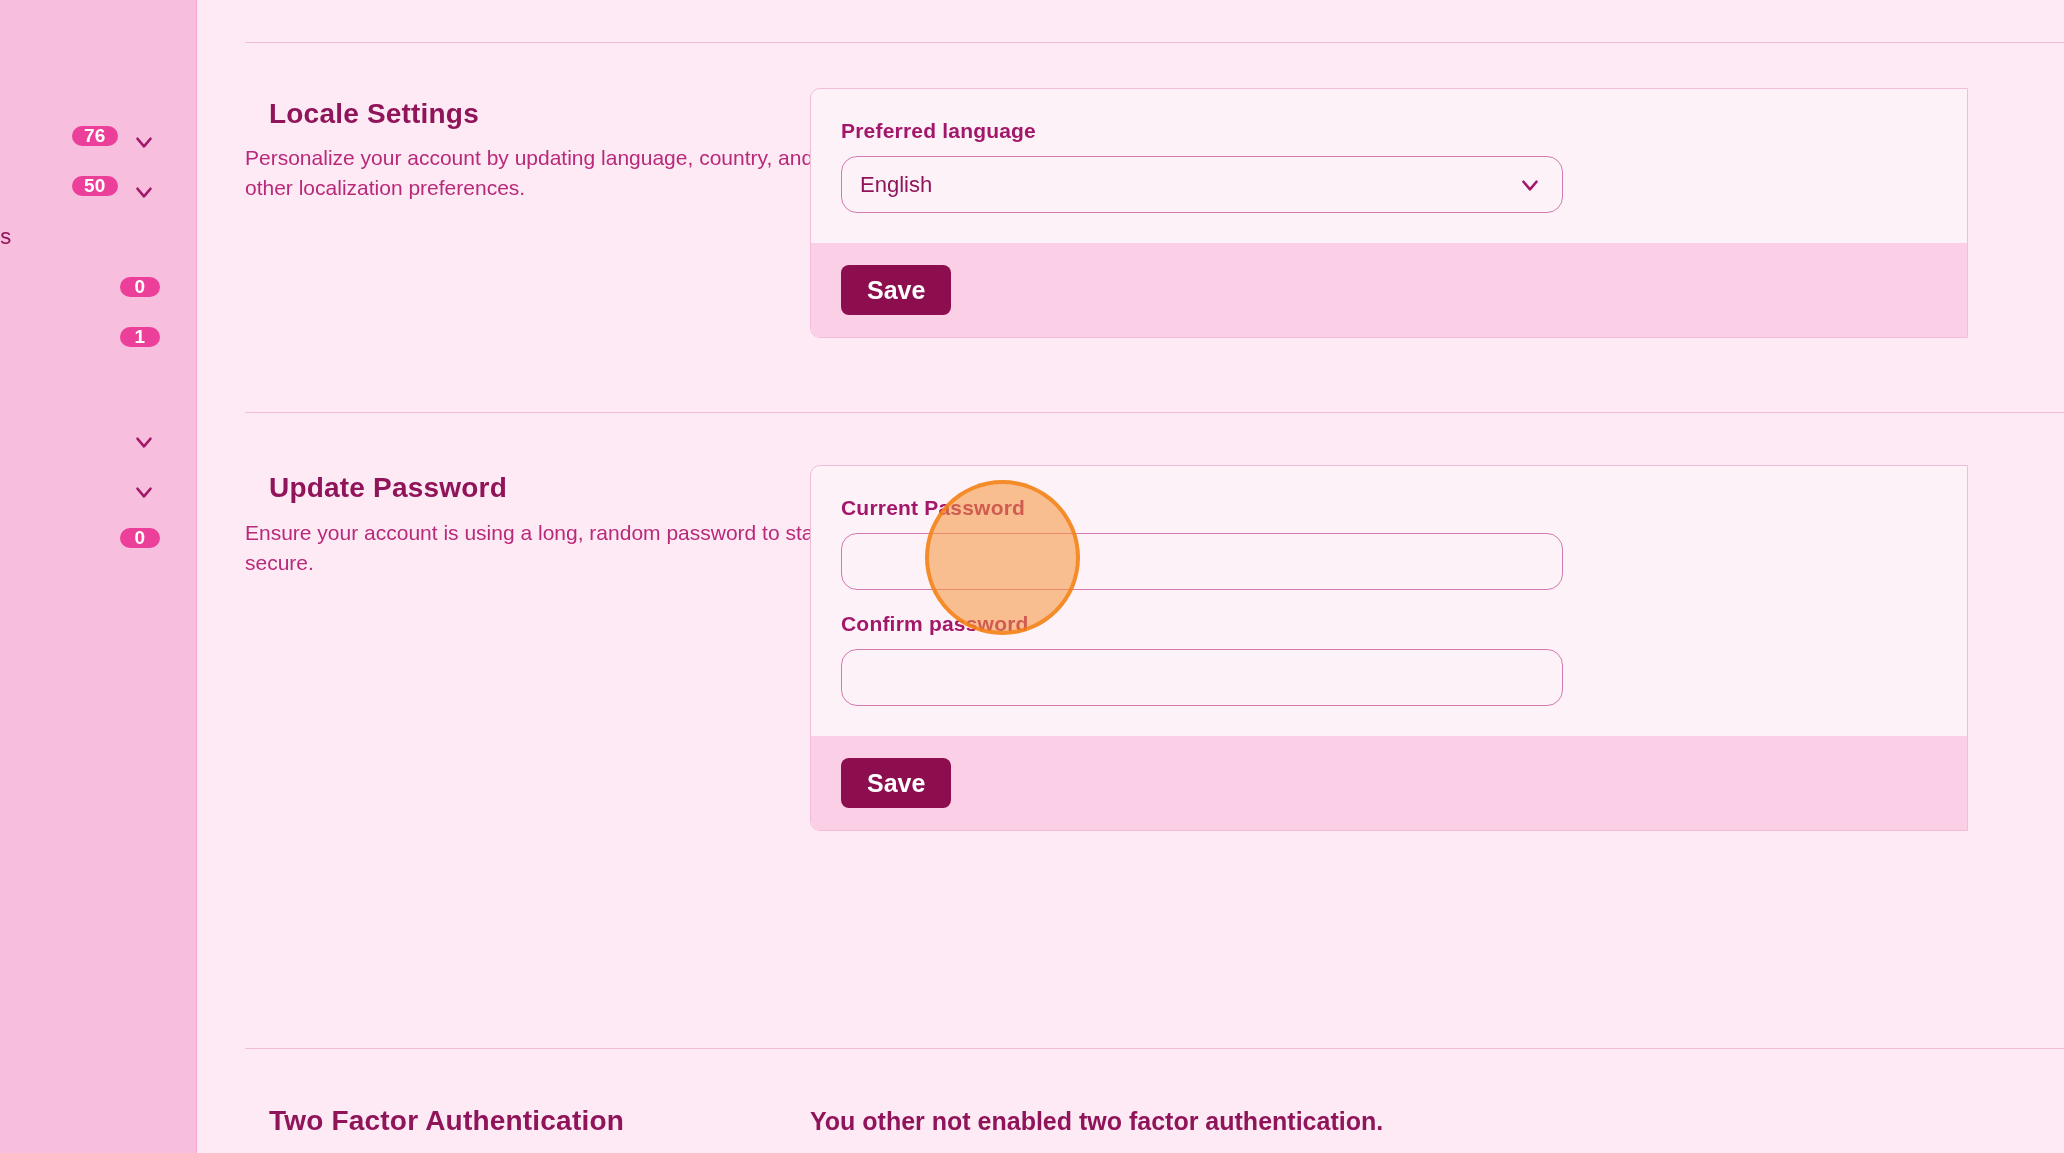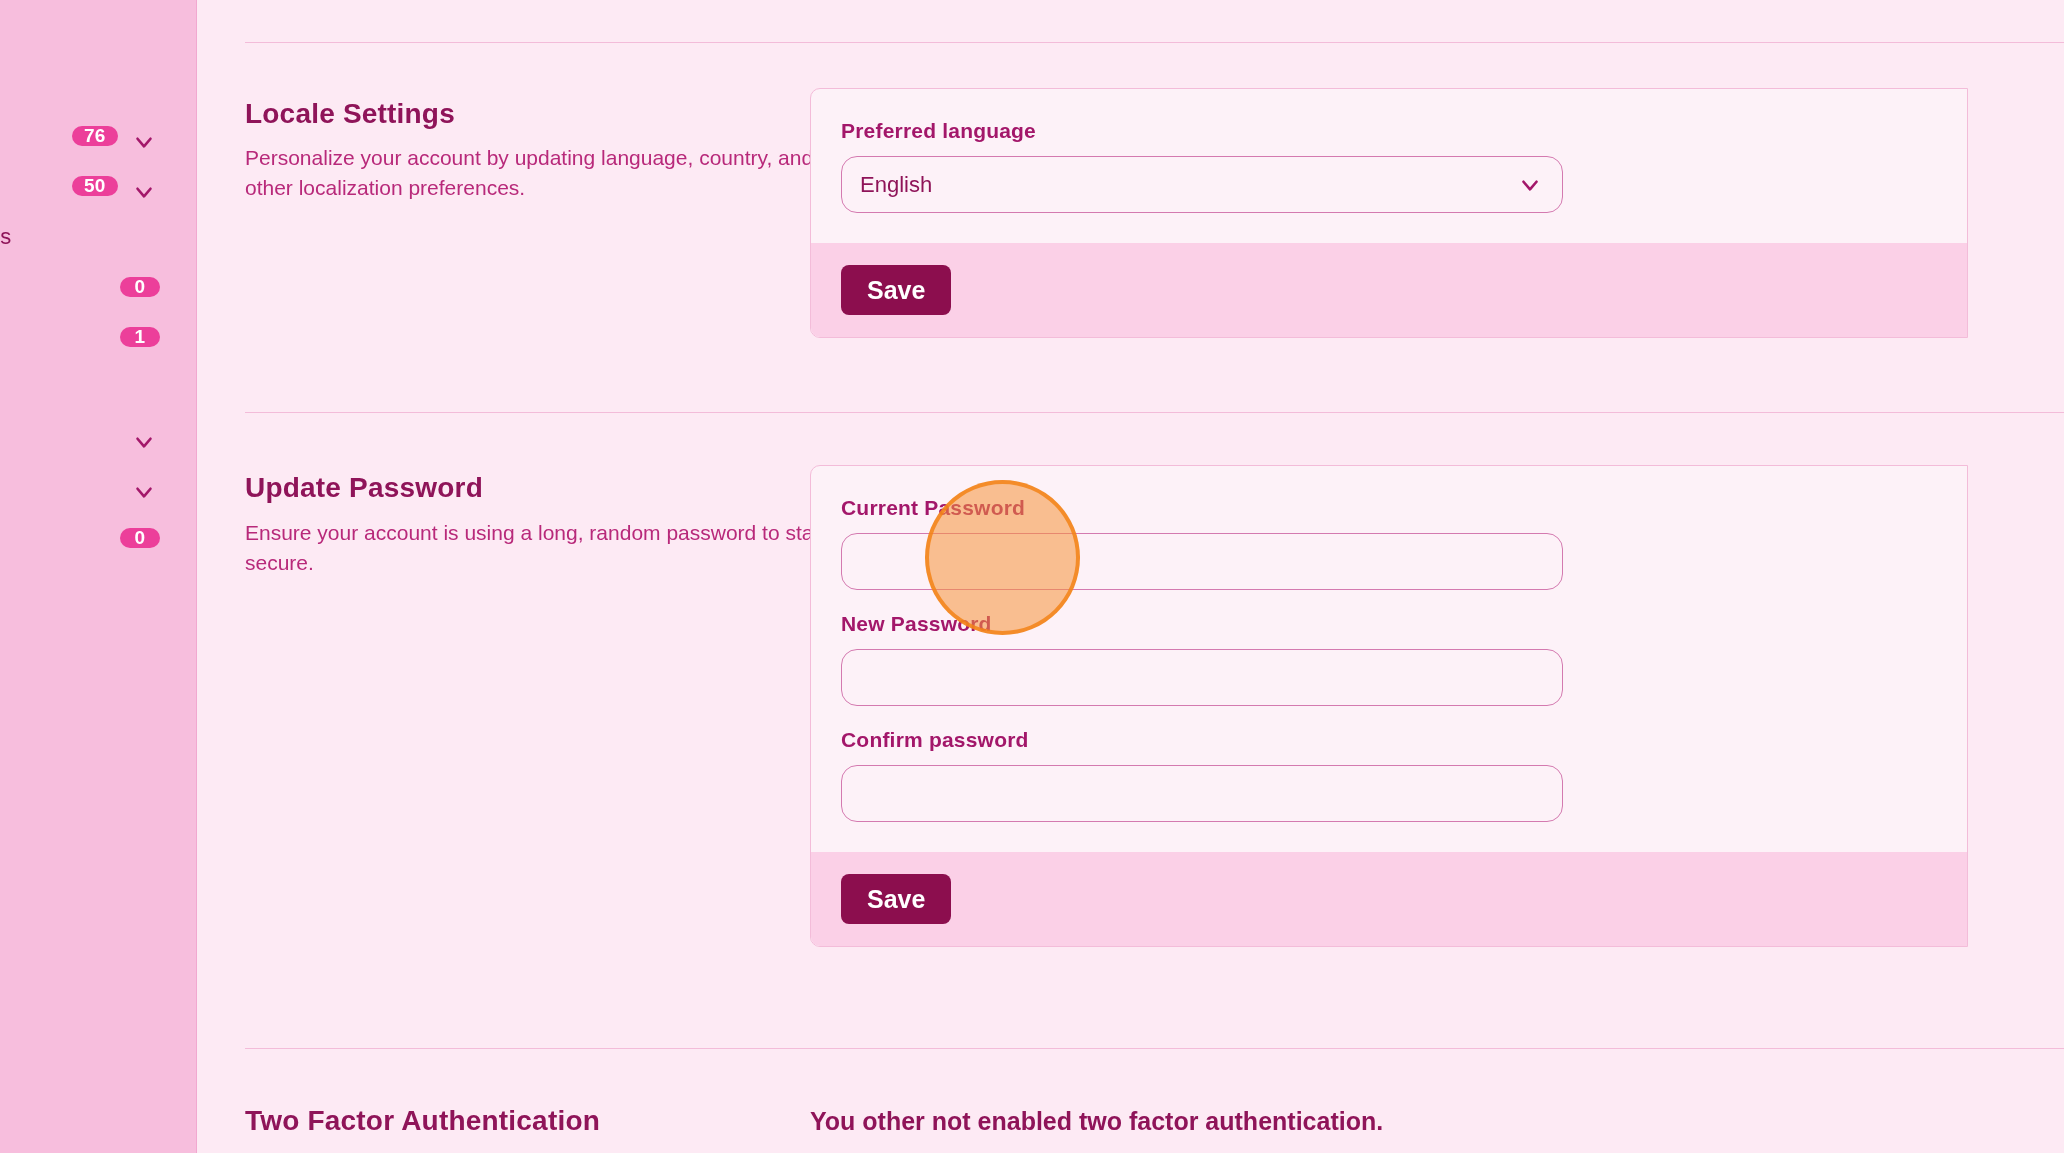--- a/index.html
+++ b/index.html
@@ -73,20 +73,21 @@
     width: 1819px;
     height: 1px;
     background: #f3bcd9;
   }
   .sec-title {
     position: absolute;
     color: #8f1459;
     font-size: 28px;
     font-weight: bold;
     letter-spacing: .2px;
+    margin-left: 24px;
   }
   .sec-desc {
     position: absolute;
     color: #b8297a;
     font-size: 21px;
     line-height: 30px;
     width: 590px;
   }
   .panel {
     position: absolute;
@@ -247,24 +248,20 @@
     <div class="sec-desc" style="left:48px; top:518px;">Ensure your account is using a long, random password to stay secure.</div>
 
     <div class="panel" style="top:465px;">
       <div class="panel-body">
 
         <div class="field-block">
           <div class="field-label">Current Password</div>
           <input type="password" class="input" value="" style="">
         </div>
 
-        <div class="field-block">
-          <div class="field-label">New Password</div>
-          <input type="password" class="input" value="" style="">
-        </div>
 
         <div class="field-block" style="margin-bottom:0;">
           <div class="field-label">Confirm password</div>
           <input type="password" class="input" value="" style="">
         </div>
 
       </div>
       <div class="panel-footer">
         <button class="btn-save">Save</button>
       </div>

